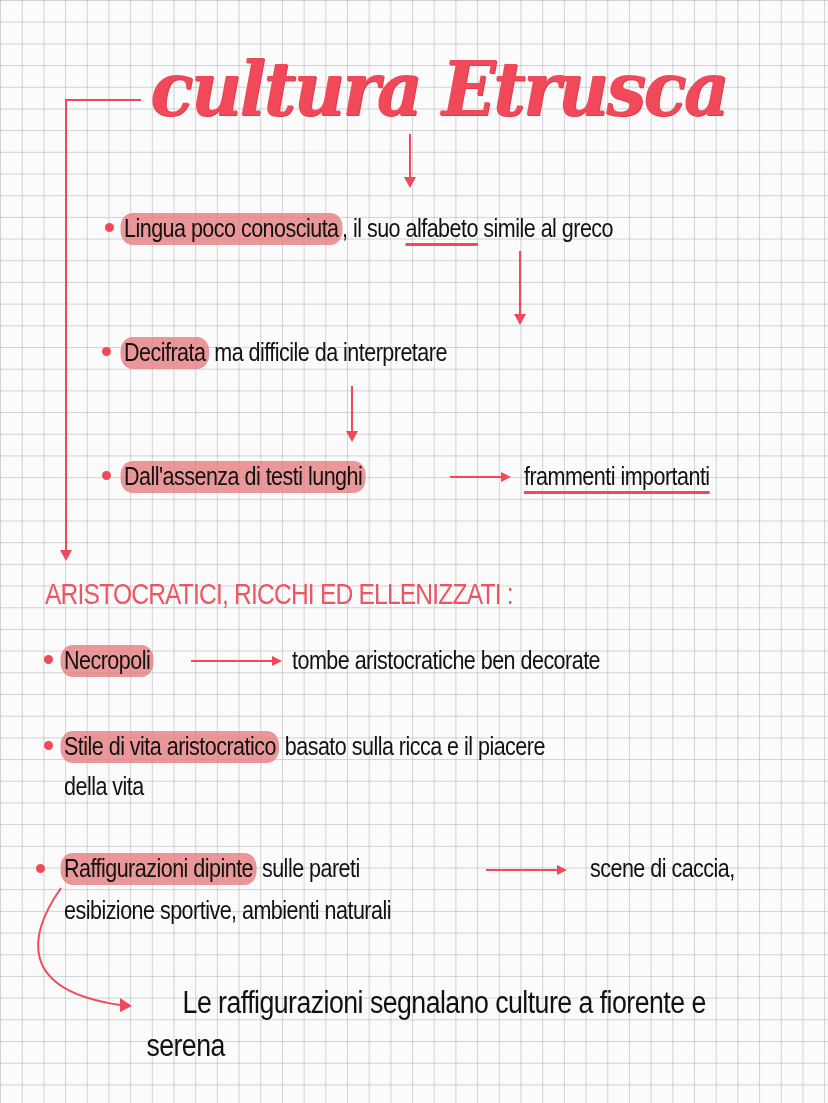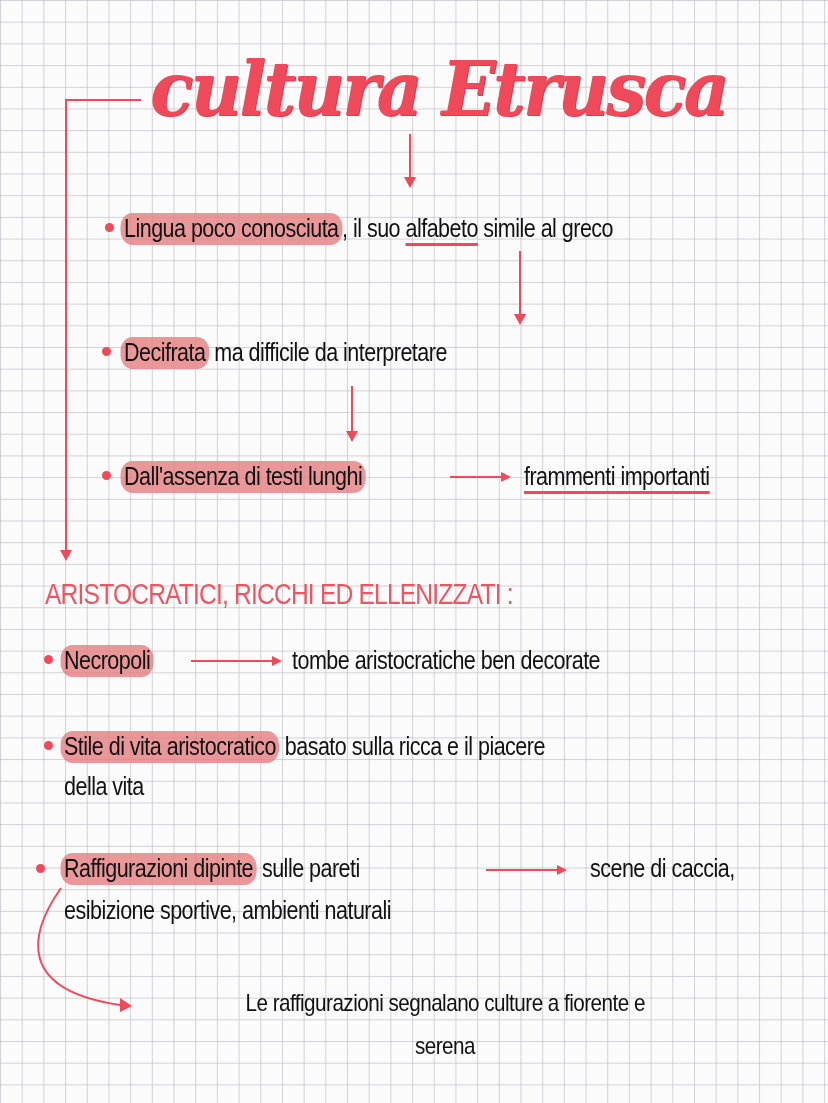--- a/index.html
+++ b/index.html
@@ -64,23 +64,23 @@
   .section-header {
     left: 45px; top: 576px;
     font-family: "Liberation Sans", sans-serif;
     font-size: 30px; line-height: 36px; letter-spacing: -1px;
     color: #ec5663;
     transform: scaleX(0.82);
     transform-origin: left center;
     white-space: nowrap;
   }
   .center-text {
-    position: absolute; left: 140px; width: 610px; text-align: center;
+    position: absolute; left: 140px; width: 610px; 
     font-family: "Liberation Sans", sans-serif;
-    font-size: 24px; line-height: 43px; letter-spacing: -0.6px;
+    font-size: 31px; line-height: 43px; letter-spacing: -0.6px;
     color: #111;
   }
   .center-text span { display: inline-block; transform: scaleX(0.86); }
   svg.overlay { position: absolute; left: 0; top: 0; pointer-events: none; }
 </style>
 </head>
 <body>
 
 <div class="abs title">cultura Etrusca</div>
 

